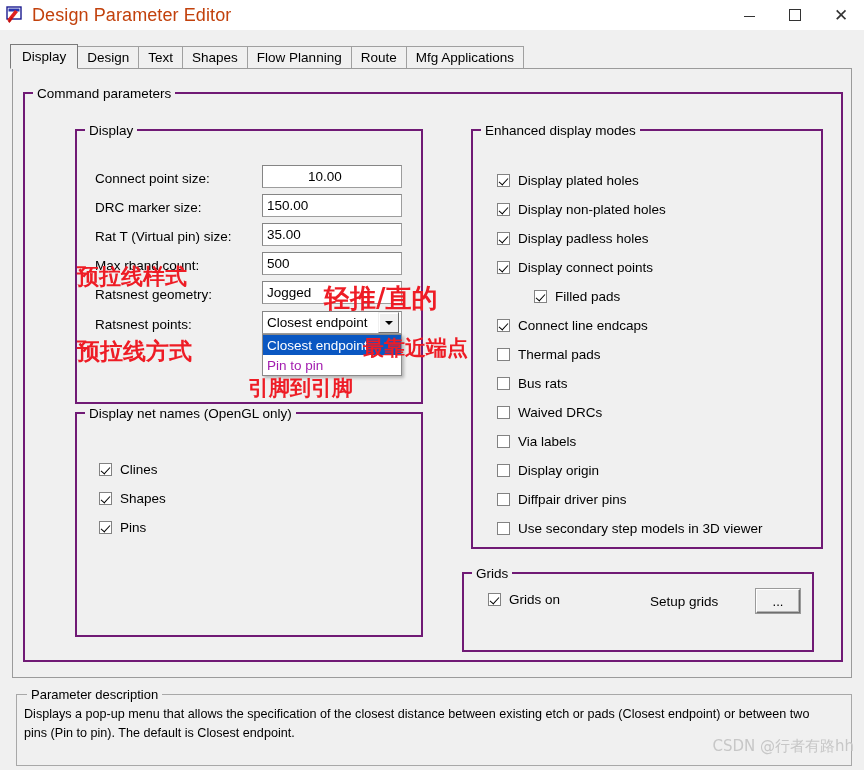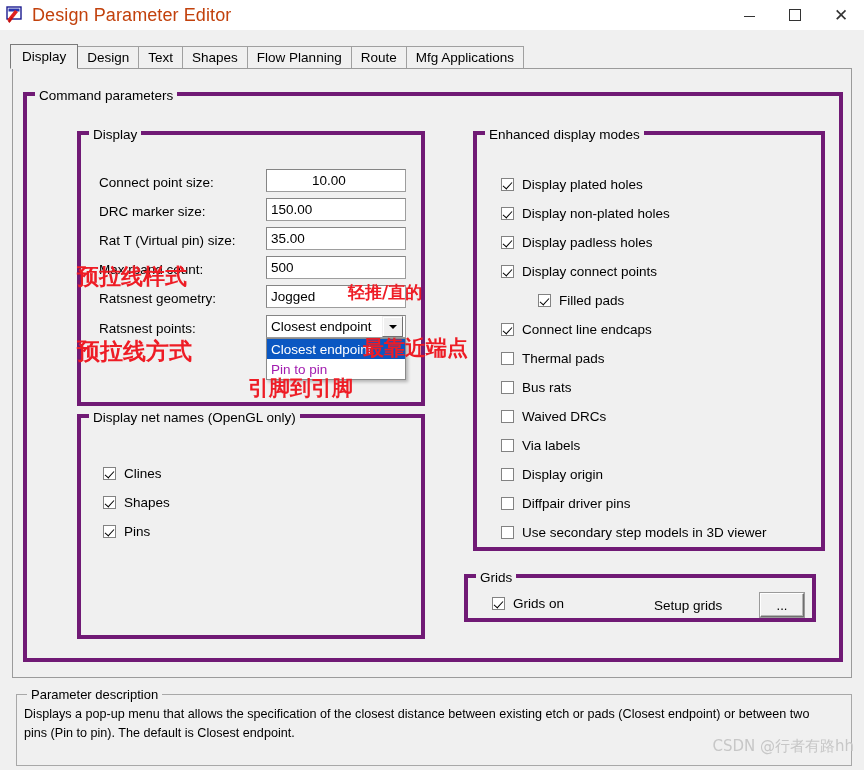--- a/index.html
+++ b/index.html
@@ -93,21 +93,21 @@
     position: absolute; left: 12px; top: 68px;
     width: 840px; height: 610px;
     background: #f0f0f0;
     border: 1px solid #9b9b9b;
     box-sizing: border-box;
   }
 
   
   .group {
     position: absolute;
-    border: 4px solid #701a75;
+    border: 2px solid #701a75;
     box-sizing: border-box;
   }
   .group > .legend {
     position: absolute;
     top: -8px; left: 8px;
     background: #f0f0f0;
     padding: 0 4px;
     font-size: 13.5px;
     color: #000;
     white-space: nowrap;
@@ -443,21 +443,21 @@
         <div class="cbrow" style="left:24px; top:361px;">
           <span class="cbox"></span>
           <span class="cblabel">Diffpair driver pins</span>
         </div>
         <div class="cbrow" style="left:24px; top:390px;">
           <span class="cbox"></span>
           <span class="cblabel">Use secondary step models in 3D viewer</span>
         </div>
       </div>
 
-      <div class="group" style="left:437px; top:478px; width:352px; height:48px;">
+      <div class="group" style="left:437px; top:478px; width:352px; height:80px;">
         <span class="legend">Grids</span>
 
         <div class="cbrow" style="left:24px; top:18px;">
           <span class="cbox checked"></span>
           <span class="cblabel">Grids on</span>
         </div>
         <span class="static-text" style="left:186px; top:20px;">Setup grids</span>
         <div class="pushbtn" style="left:292px; top:15px; width:44px; height:24px;">
           <span>...</span>
         </div>
@@ -465,20 +465,20 @@
 
     </div>
   </div>
 
   <div class="descbox">
     <span class="legend">Parameter description</span>
     <div class="desc-text">Displays a pop-up menu that allows the specification of the closest distance between existing etch or pads (Closest endpoint) or between two pins (Pin to pin). The default is Closest endpoint.</div>
   </div>
 
   <div class="anno" style="left:77px; top:262px; font-size:22px;">预拉线样式</div>
-  <div class="anno" style="left:348px; top:281px; font-size:17px;">轻推/直的</div>
+  <div class="anno" style="left:324px; top:281px; font-size:26px;">轻推/直的</div>
   <div class="anno" style="left:77px; top:336px; font-size:23px;">预拉线方式</div>
   <div class="anno" style="left:363px; top:334px; font-size:21px;">最靠近端点</div>
   <div class="anno" style="left:248px; top:374px; font-size:21px;">引脚到引脚</div>
 
   <div class="watermark">CSDN @行者有路hh</div>
 
 </div>
 
 </body></html>

